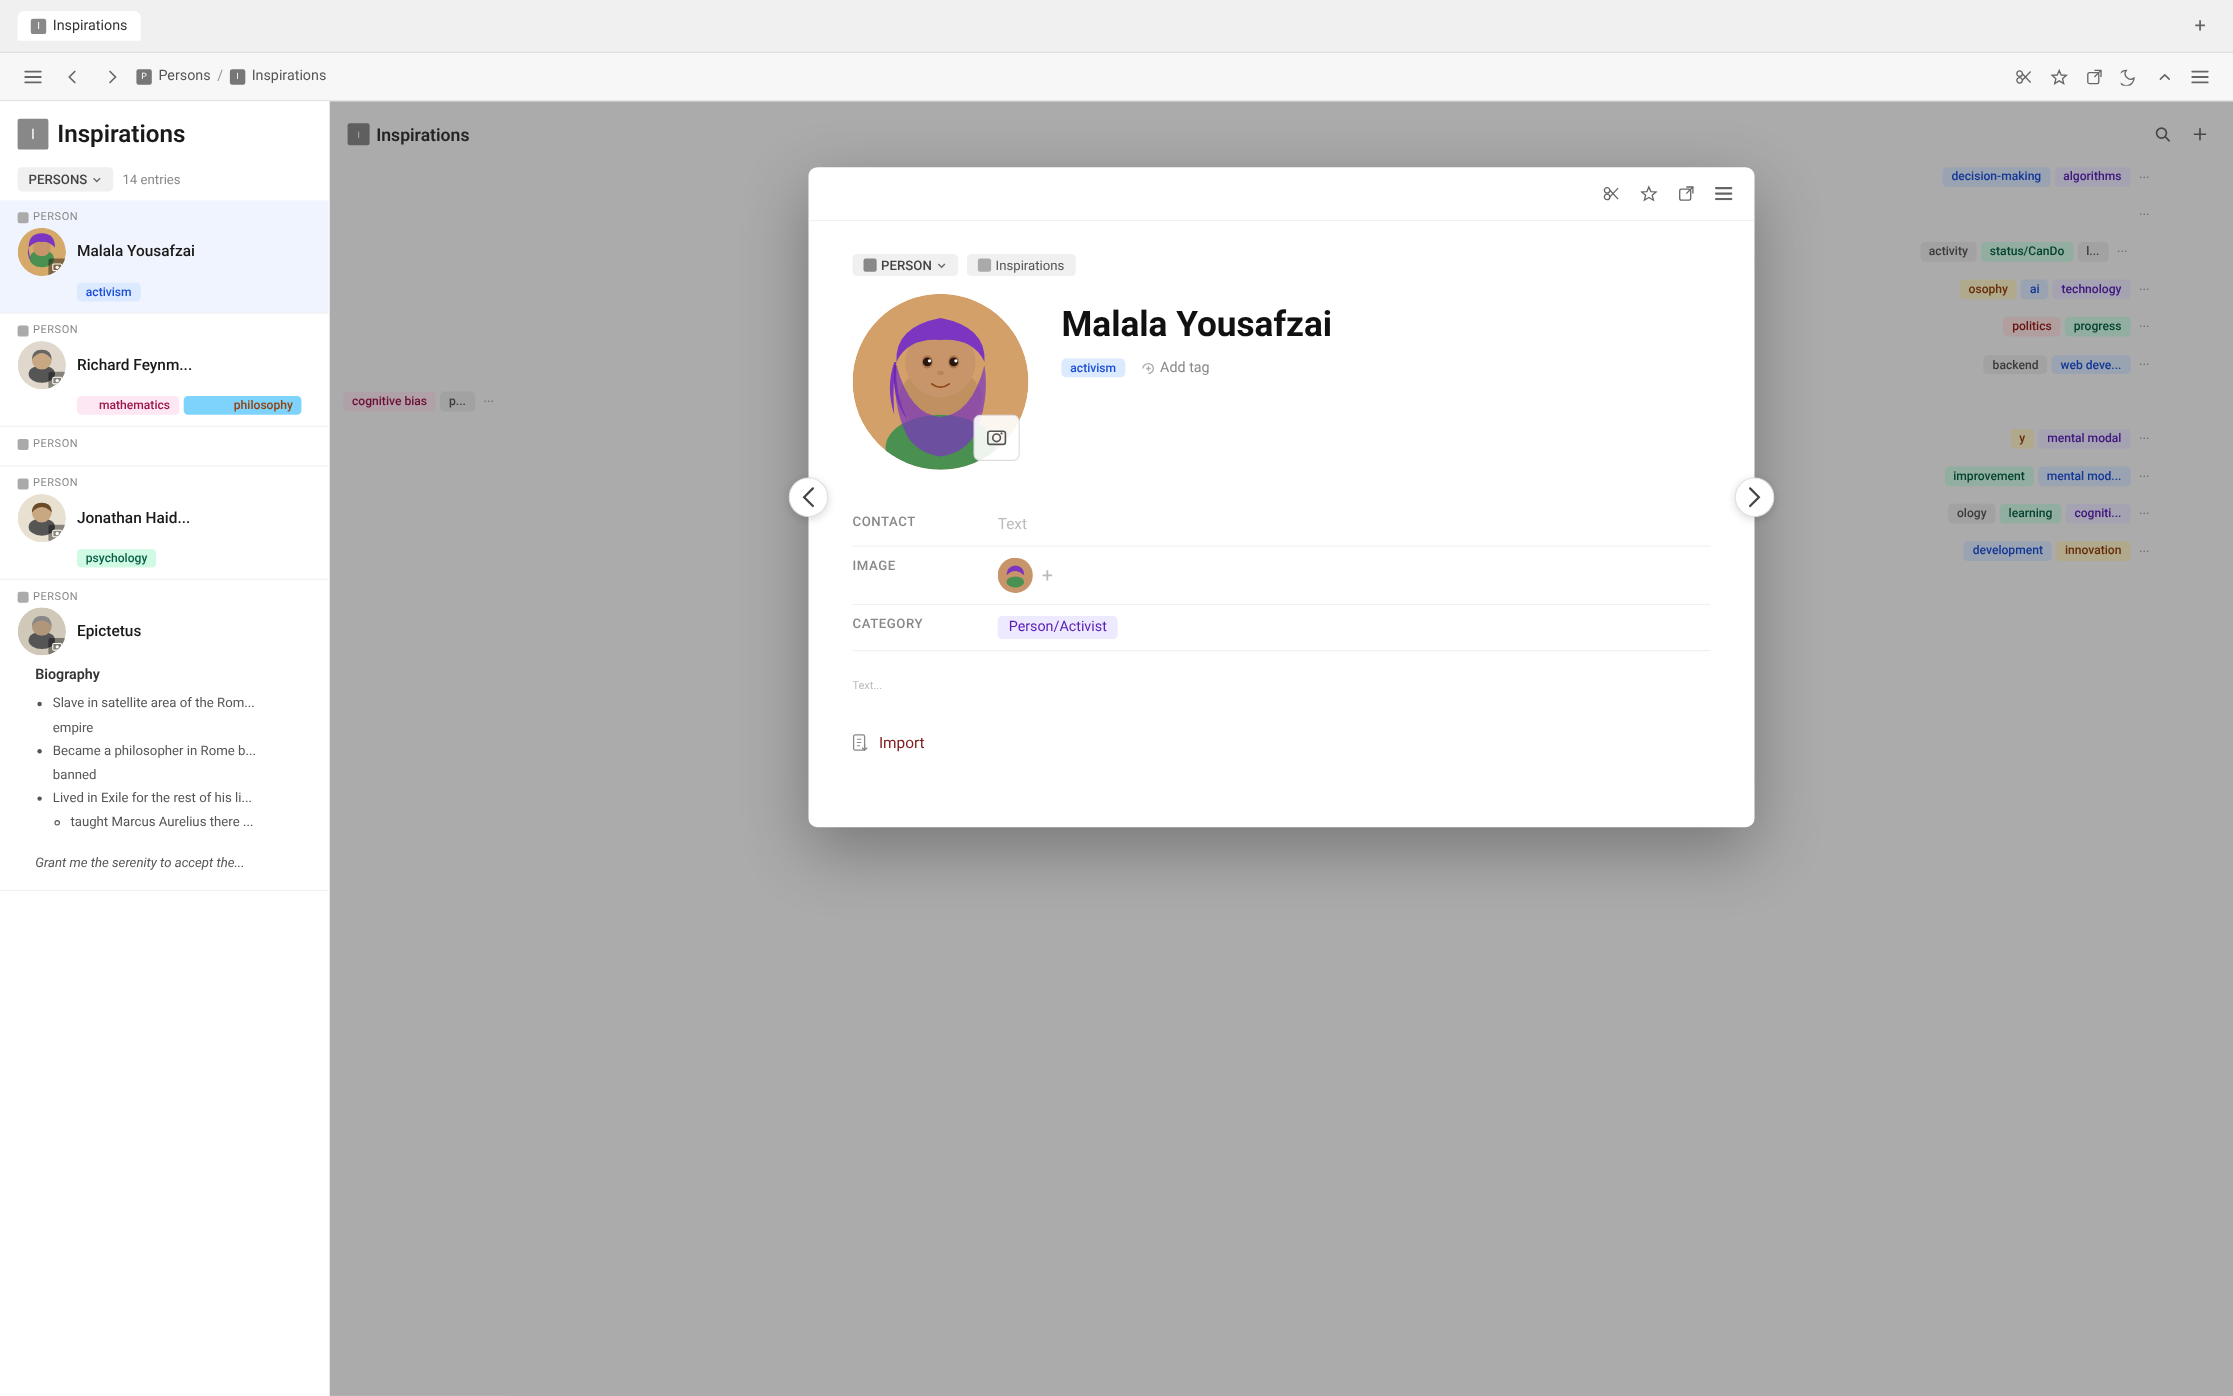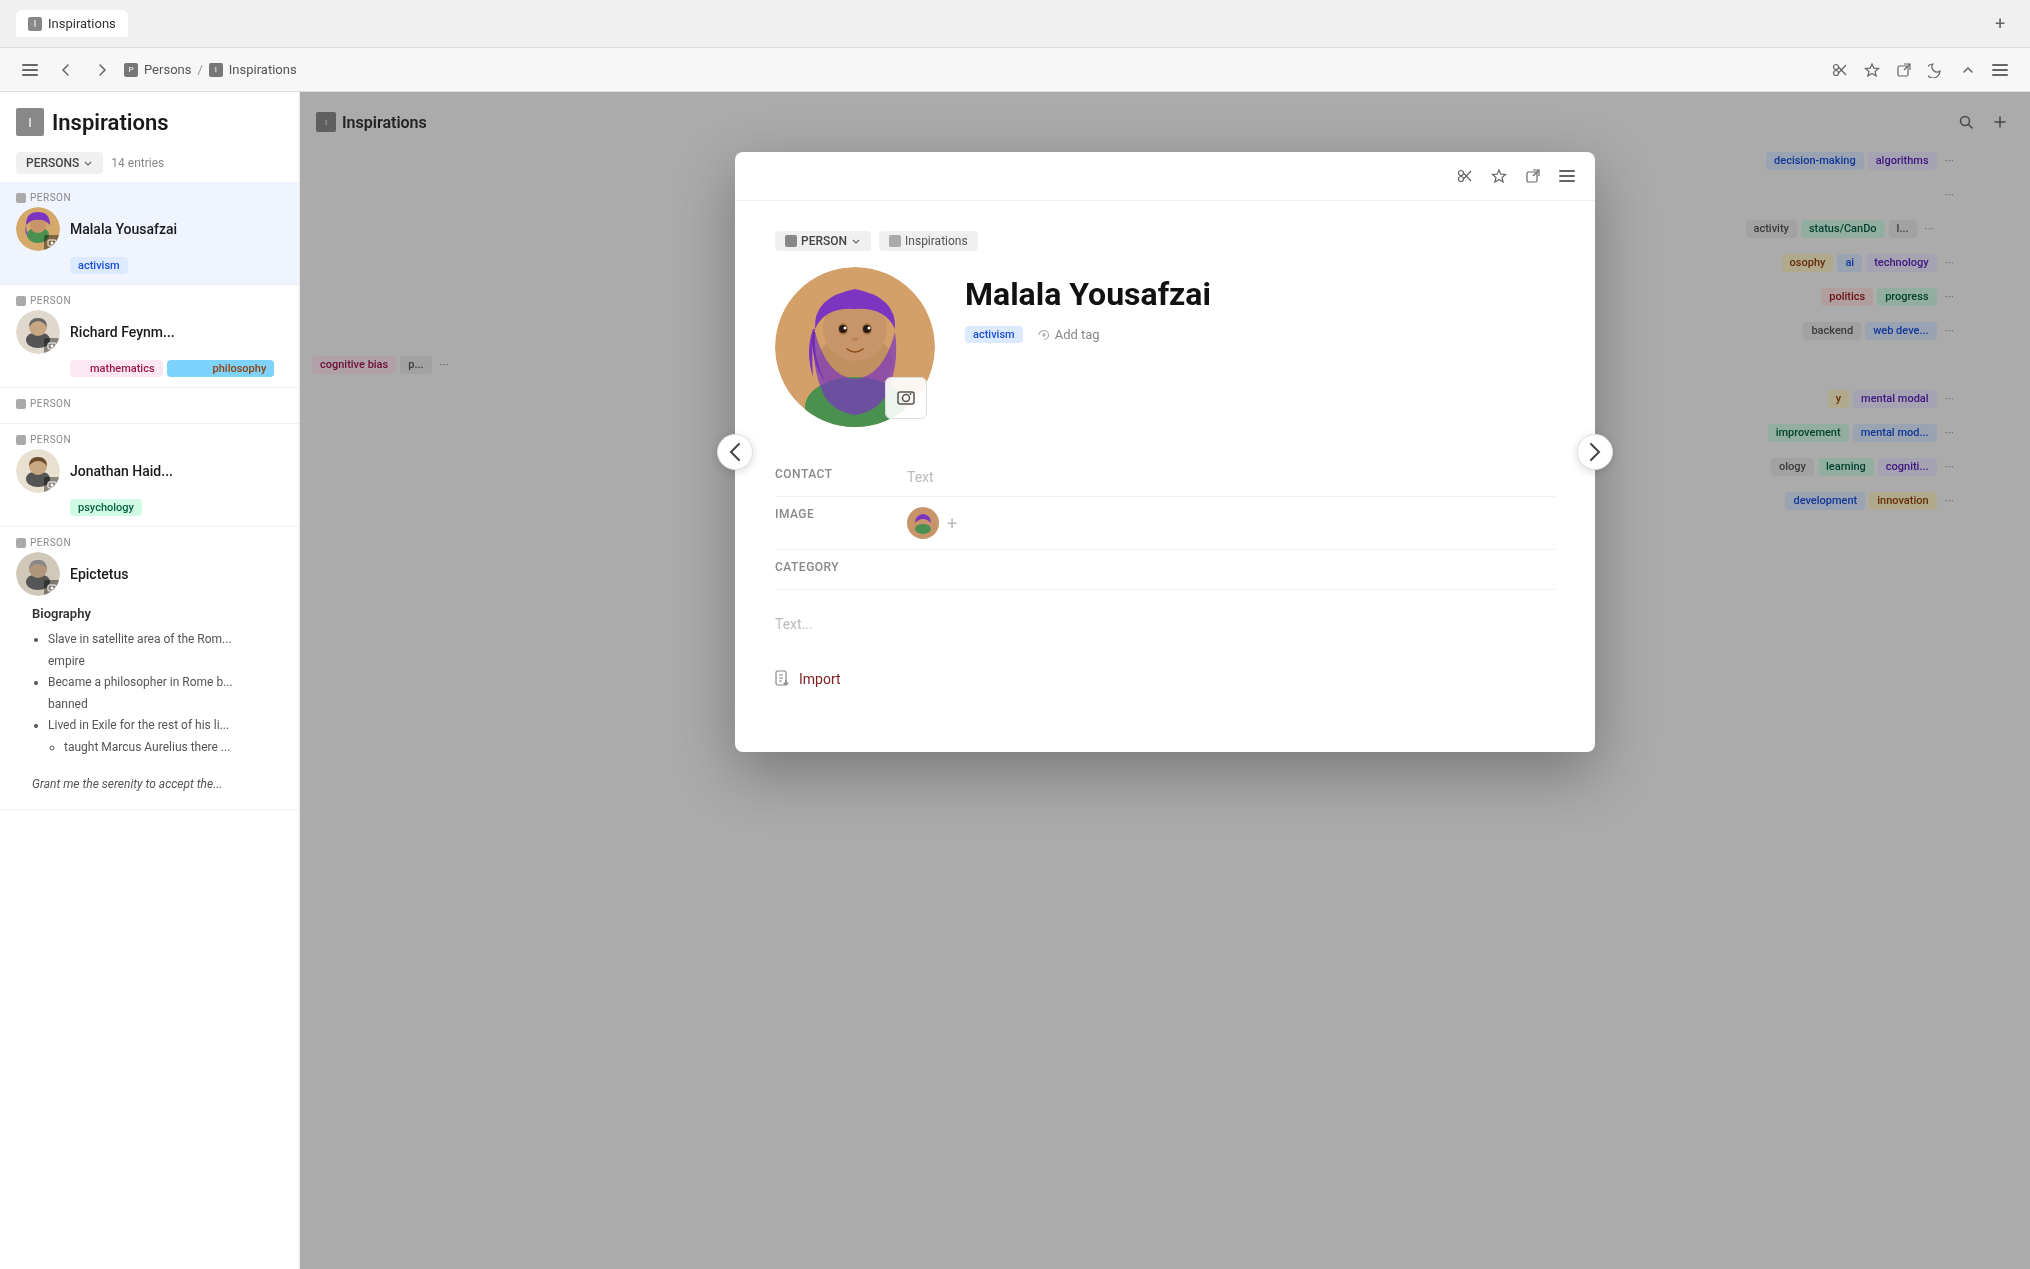--- a/index.html
+++ b/index.html
@@ -416,21 +416,21 @@
     .category-tag {
       padding: 3px 10px;
       background: #ede9fe;
       color: #5b21b6;
       border-radius: 4px;
       font-size: 13px;
     }
     .text-area-placeholder {
       padding: 10px 0;
       color: #bbb;
-      font-size: 14px;
+      font-size: 10px;
       cursor: text;
       display: block;
     }
     .import-btn {
       display: flex;
       align-items: center;
       gap: 8px;
       color: #7f1d1d;
       font-size: 14px;
       cursor: pointer;
@@ -817,21 +817,21 @@
         <span class="bg-tag bg-tag-yellow">osophy</span>
         <span class="bg-tag bg-tag-blue">ai</span>
         <span class="bg-tag bg-tag-purple">technology</span>
         <span style="color:#999;font-size:12px;padding:2px 4px">···</span>
       </div>
       <div style="padding:4px 0; display:flex; justify-content:flex-end; gap:4px; margin-right:60px;">
         <span class="bg-tag bg-tag-red">politics</span>
         <span class="bg-tag bg-tag-green">progress</span>
         <span style="color:#999;font-size:12px;padding:2px 4px">···</span>
       </div>
-      <div style="padding:4px 0; display:flex; justify-content:flex-end; gap:4px; margin-right:60px;">
+      <div style="padding:4px 0; display:flex; justify-content:flex-end; gap:4px; margin-right:60px;align-items:center;">
         <span class="bg-tag">backend</span>
         <span class="bg-tag bg-tag-blue">web deve...</span>
         <span style="color:#999;font-size:12px;padding:2px 4px">···</span>
       </div>
       <div style="padding:4px 0; display:flex; gap:4px; margin-right:60px;">
         <span class="bg-tag bg-tag-pink">cognitive bias</span>
         <span class="bg-tag">p...</span>
         <span style="color:#999;font-size:12px;padding:2px 4px">···</span>
       </div>
       <div style="padding:4px 0; display:flex; justify-content:flex-end; gap:4px; margin-right:60px;">
@@ -992,20 +992,23 @@
                       <path d="M8 16 Q8 8 16 7 Q24 8 24 16 Q20 12 16 12 Q12 12 8 16Z" fill="#7b35c0"></path>
                       <ellipse cx="16" cy="22" rx="8" ry="5" fill="#4a9050"></ellipse>
                     </svg>
                   </div>
                   <div class="prop-value-add">+</div>
                 </div>
               </div>
 
               <div class="prop-row">
                 <div class="prop-label">CATEGORY</div>
+                <div class="prop-value">
+                  <span class="category-tag">Person/Activist</span>
+                </div>
               </div>
 
             </div>
 
             <span class="text-area-placeholder">Text...</span>
 
             <div class="import-btn">
               <svg width="16" height="18" viewBox="0 0 16 18">
                   <rect x="1" y="1" width="10" height="14" rx="1.5" stroke="#888" stroke-width="1.2" fill="none"></rect>
                   <line x1="4" y1="5" x2="8" y2="5" stroke="#888" stroke-width="1"></line>

